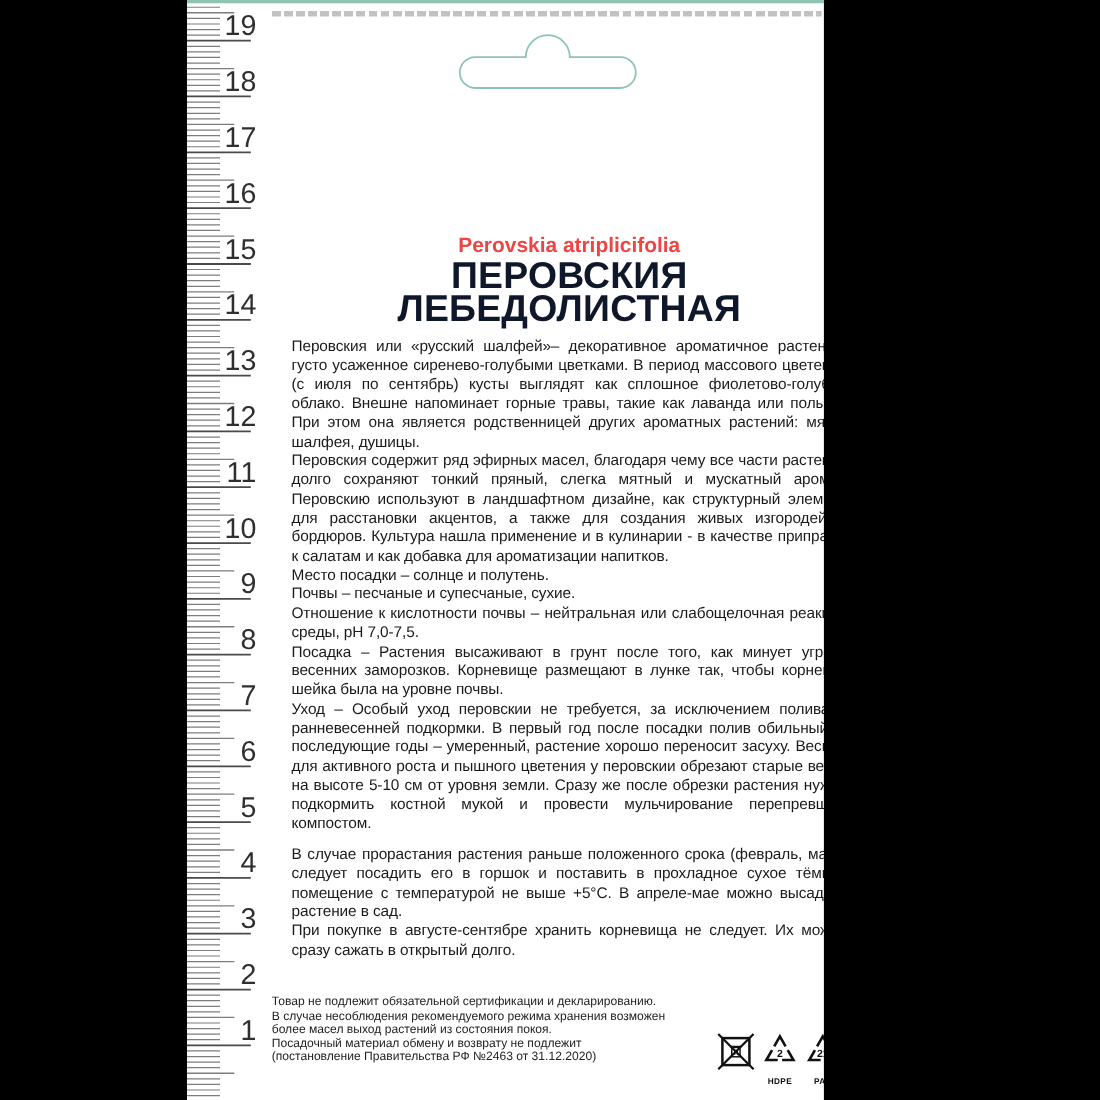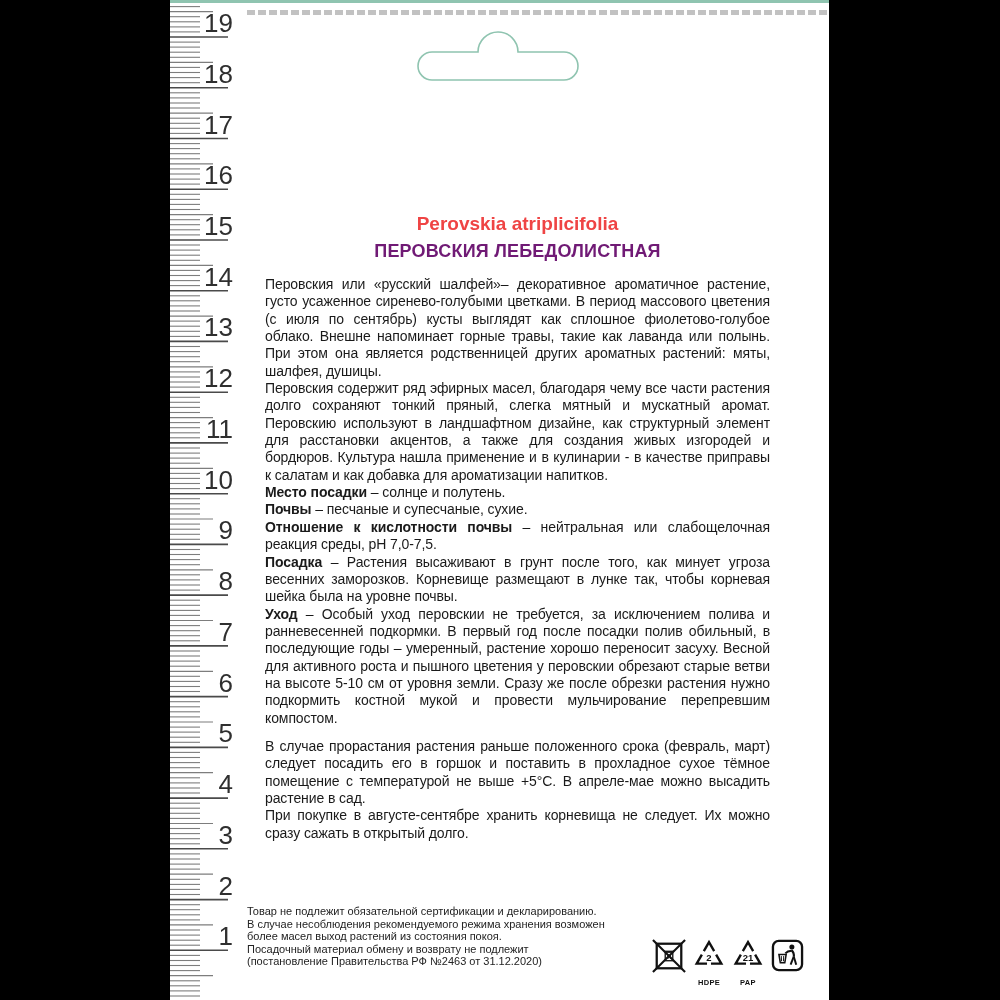--- a/index.html
+++ b/index.html
@@ -1,48 +1,48 @@
 <!DOCTYPE html>
 <html><head>
 <meta charset="utf-8">
 <style>
   html,body{margin:0;padding:0;}
   body{
     width:1000px;height:1000px;position:relative;background:#000;
     font-family:"Liberation Sans", sans-serif;overflow:hidden;
   }
   .sheet{
-    position:absolute;left:170px;top:0;width:659px;height:1000px;
+    position:absolute;left:170px;top:0;width:579px;height:1000px;
     background:#ffffff;overflow:hidden;
   }
   .top-edge-line{
     position:absolute;left:0;top:0;width:100%;height:3px;background:#8fc4b0;
   }
   .perforation{
     position:absolute;left:77px;right:2px;top:10px;height:5px;
     background:repeating-linear-gradient(90deg,#c2c2c2 0 8px,transparent 8px 11px);
   }
   .ruler-svg{position:absolute;left:0;top:0;}
   .euroslot-svg{position:absolute;left:240px;top:28px;}
   .content{
     position:absolute;left:95px;top:212px;width:505px;color:#1a1a1a;
   }
   .title-latin{
     font-size:19px;font-weight:bold;text-align:center;line-height:24px;color:#ef4444;
   }
   .title-ru{
-    font-size:18px;font-weight:bold;text-align:center;line-height:30px;
-    margin-bottom:10px;color:#701a75;letter-spacing:0.2px;
+    font-size:34px;font-weight:bold;text-align:center;line-height:30px;
+    margin-bottom:10px;color:#0f172a;letter-spacing:0.2px;
   }
   .content p{
     margin:0;font-size:14px;line-height:17.35px;text-align:justify;
     letter-spacing:-0.1px;color:#1a1a1a;
   }
   .content p.gap{margin-top:11px;}
-  .content b{font-weight:bold;}
+  .content b{font-weight:normal;}
   .legal{
     position:absolute;left:77px;top:905px;width:420px;
     font-size:11px;line-height:12.6px;color:#232323;
   }
   .icons-row{
     position:absolute;left:482px;top:939px;display:flex;gap:7px;align-items:flex-start;
   }
   .icon-unit{display:flex;flex-direction:column;align-items:center;}
   .icon-label{
     font-size:7.5px;font-weight:bold;color:#111;line-height:8px;margin-top:13px;

